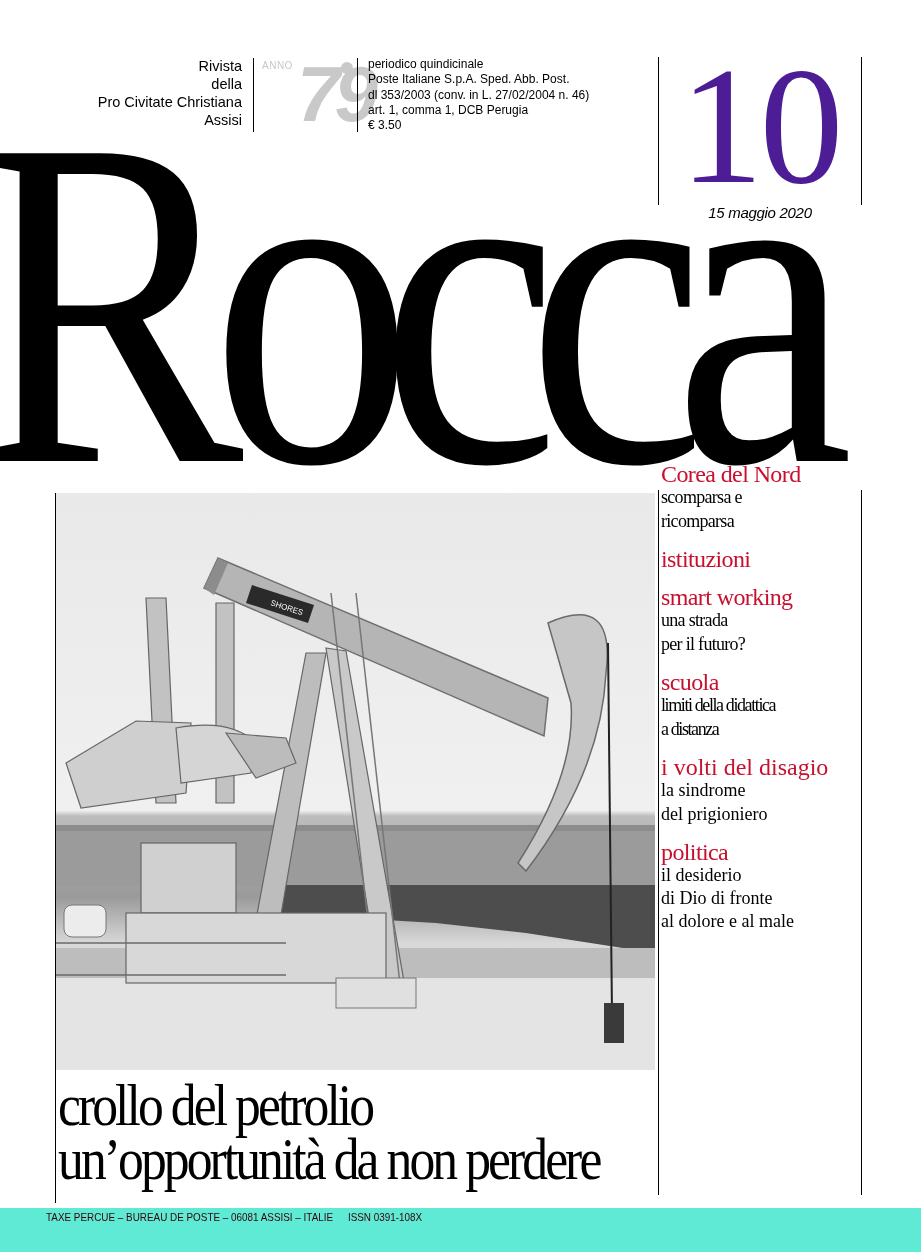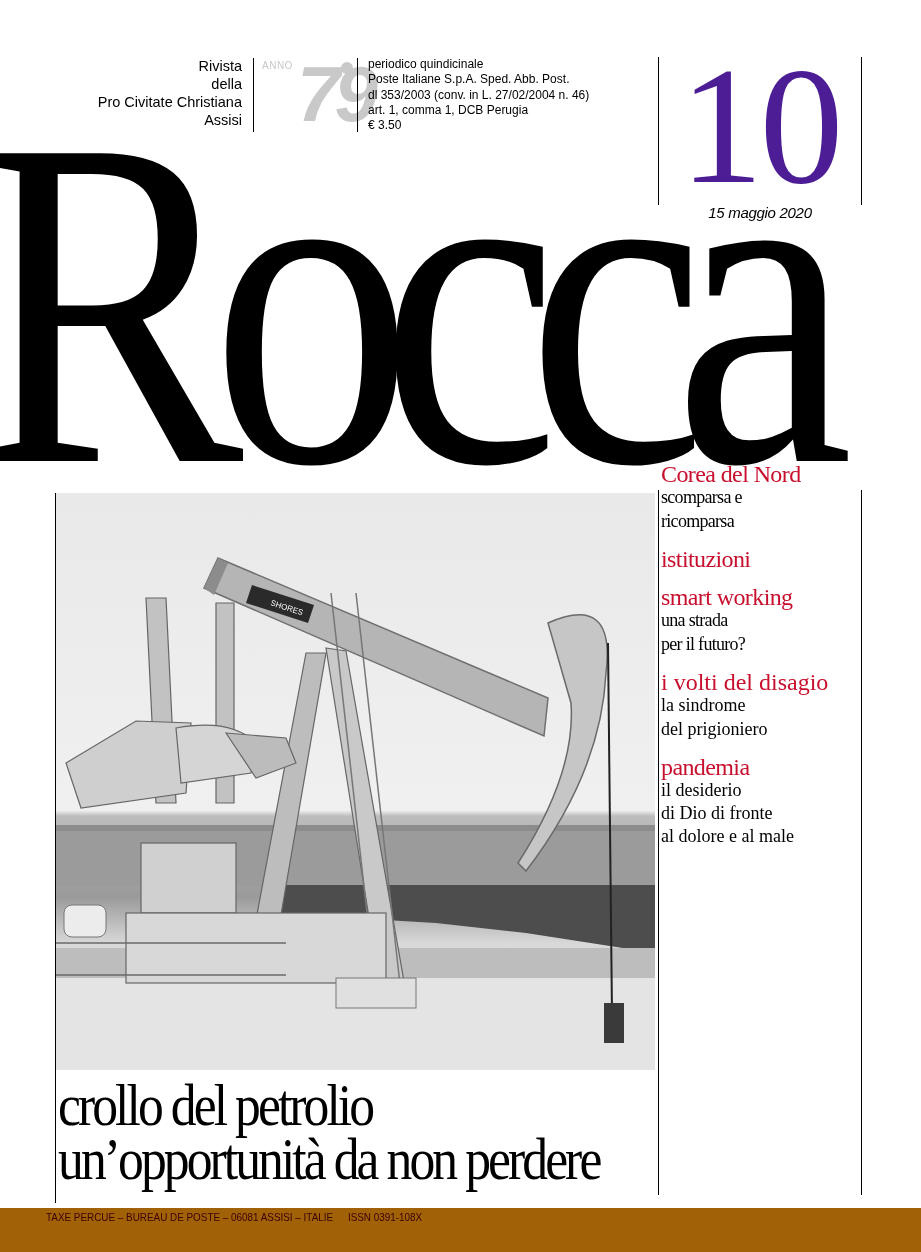--- a/index.html
+++ b/index.html
@@ -33,21 +33,21 @@
   .toc { left: 661px; top: 463px; width: 200px; font-family: "Liberation Serif", serif; }
   .toc-item { margin-bottom: 15px; }
   .toc-cat { color: #c8102e; font-size: 24px; line-height: 23px; white-space: nowrap; letter-spacing: -0.6px; }
   .toc-title { font-size: 18px; line-height: 23.5px; letter-spacing: -0.7px; }
   .toc-title div { white-space: nowrap; }
 
   
   .headline { left: 58px; top: 1078px; font-family: "Liberation Serif", serif; font-size: 60px; line-height: 54px; letter-spacing: -3.4px; transform: scaleX(0.86); transform-origin: left top; white-space: nowrap; }
 
   
-  .footer-bar { left: 0; top: 1208px; width: 921px; height: 44px; background: #a16207; }
+  .footer-bar { left: 0; top: 1208px; width: 921px; height: 44px; background: #5eead4; }
   .footer-text { position: absolute; left: 46px; top: 3px; font-size: 11.5px; color: #3a0008; transform: scaleX(0.86); transform-origin: left top; white-space: nowrap; font-family: "Liberation Sans", sans-serif; }
   .footer-text span { margin-right: 14px; }
 </style>
 </head>
 <body>
 
 <div class="abs publisher">
   <div>Rivista</div>
   <div>della</div>
   <div>Pro Civitate Christiana</div>
@@ -143,28 +143,35 @@
     <div class="toc-cat">istituzioni</div>
   </div>
   <div class="toc-item">
     <div class="toc-cat">smart working</div>
     <div class="toc-title">
       <div>una strada</div>
         <div>per il futuro?</div>
     </div>
   </div>
   <div class="toc-item">
+    <div class="toc-cat">scuola</div>
+    <div class="toc-title">
+      <div style="letter-spacing:-1.4px;">limiti della didattica</div>
+        <div style="letter-spacing:-1.4px;">a distanza</div>
+    </div>
+  </div>
+  <div class="toc-item">
     <div class="toc-cat" style="letter-spacing:0px;">i volti del disagio</div>
     <div class="toc-title" style="letter-spacing:0px;">
       <div>la sindrome</div>
         <div>del prigioniero</div>
     </div>
   </div>
   <div class="toc-item">
-    <div class="toc-cat">pandemia</div>
+    <div class="toc-cat">politica</div>
     <div class="toc-title" style="letter-spacing:0px; line-height:23px;">
       <div>il desiderio</div>
         <div>di Dio di fronte</div>
         <div>al dolore e al male</div>
     </div>
   </div>
 </div>
 
 <div class="abs headline">
   <div>crollo del petrolio</div>

